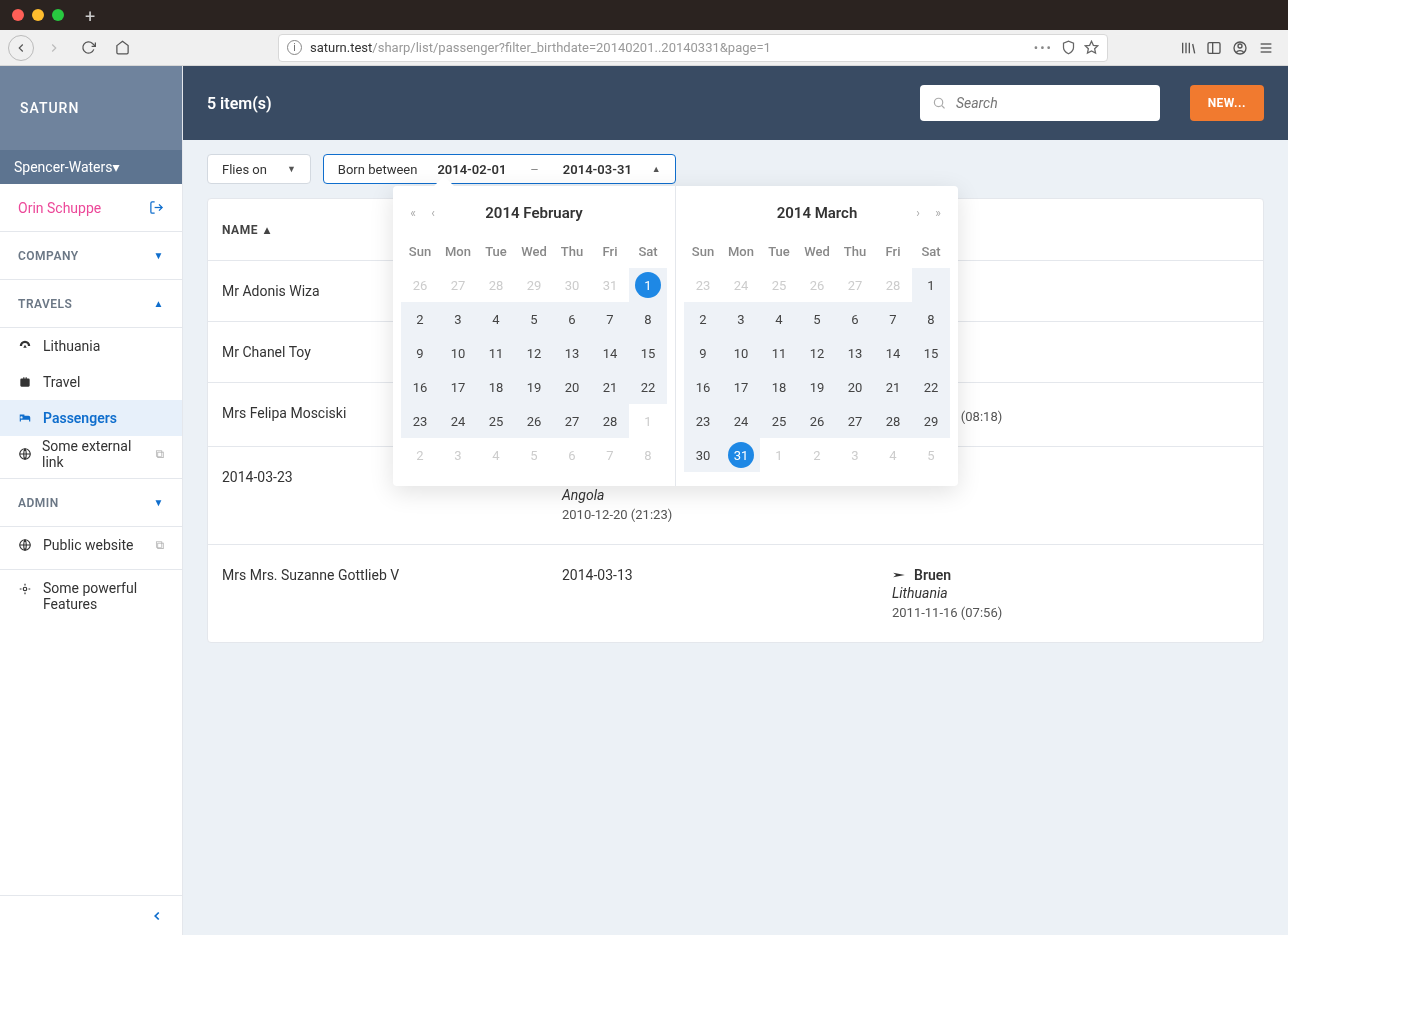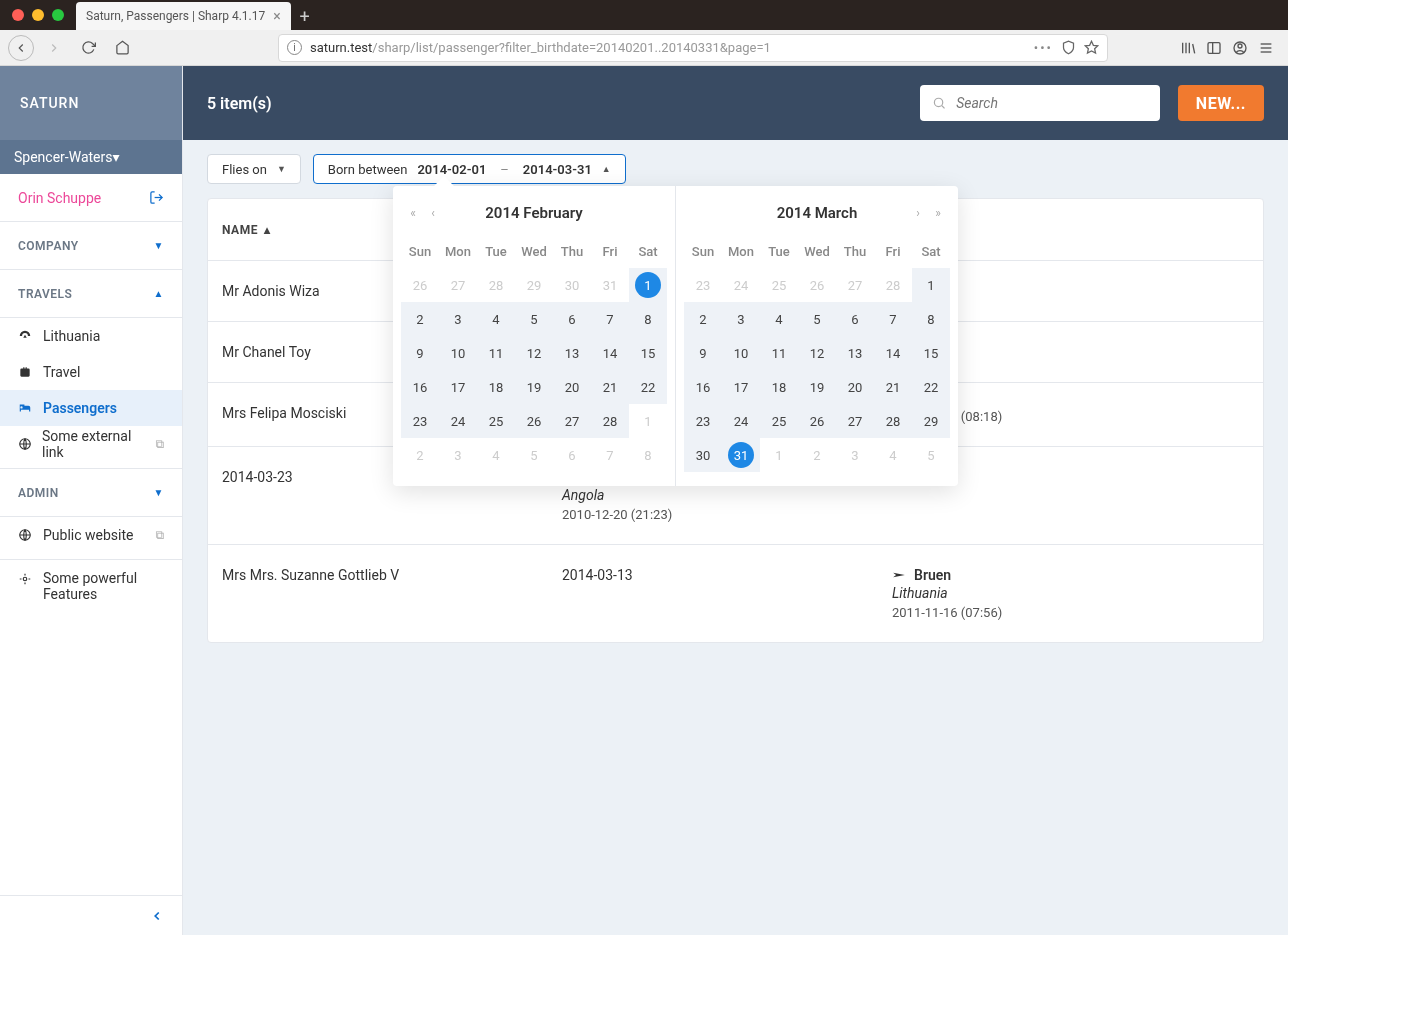--- a/index.html
+++ b/index.html
@@ -34,43 +34,43 @@
   .navbtn.dis{color:#bbb}
   .navbtn.circ{border:1px solid #bbb;border-radius:50%;width:26px;height:26px}
   .url{flex:1;height:28px;background:#fff;border:1px solid #d8d8d8;border-radius:4px;display:flex;align-items:center;padding:0 8px;font-size:13px;color:#333;gap:8px}
   .url .info{width:15px;height:15px;border:1px solid #888;border-radius:50%;font-size:10px;display:flex;align-items:center;justify-content:center;color:#666}
   .url .dim{color:#999}
   .right-icons{display:flex;gap:10px;padding-right:6px;color:#555;font-size:15px;align-items:center}
   .spacer{width:60px}
   
   .app{flex:1;display:flex;overflow:hidden}
   .sidebar{width:183px;background:#fff;border-right:1px solid var(--border);display:flex;flex-direction:column;font-size:14px;position:relative}
-  .side-top{background:var(--sidebar);height:74px;display:flex;align-items:center;padding:12px 20px;color:#fff;font-weight:500;letter-spacing:1px}
+  .side-top{background:var(--sidebar);height:84px;display:flex;align-items:center;padding:12px 20px;color:#fff;font-weight:500;letter-spacing:1px}
   .side-block{background:var(--sidebar-dark);color:#fff;height:34px;display:flex;align-items:center;padding:0 14px;font-size:14px}
   .side-user{height:48px;display:flex;align-items:center;justify-content:space-between;padding:0 18px;color:#ec4899;border-bottom:1px solid var(--border)}
   .side-user svg{color:var(--accent)}
   .side-section{height:48px;display:flex;align-items:center;justify-content:space-between;padding:0 18px;color:#6b7785;font-weight:600;font-size:12px;letter-spacing:.5px;border-bottom:1px solid var(--border)}
   .side-section .caret{color:var(--accent);font-size:10px}
   .side-link{height:36px;display:flex;align-items:center;gap:10px;padding:0 18px;color:#333;font-size:14px}
   .side-link.active{background:#e7f0fa;color:var(--accent);font-weight:600}
   .side-link .ic{width:15px;text-align:center;color:inherit}
   .ext{color:#aaa;font-size:12px;margin-left:4px}
   .side-bottom-sep{border-top:1px solid var(--border);margin-top:6px}
   .collapse-bar{position:absolute;bottom:0;left:0;right:0;height:40px;border-top:1px solid var(--border);display:flex;align-items:center;justify-content:flex-end;padding-right:18px;color:var(--accent)}
   
   .main{flex:1;display:flex;flex-direction:column;background:var(--content-bg)}
   .page-header{height:74px;background:var(--header);display:flex;align-items:center;padding:0 24px;color:#fff;justify-content:space-between}
   .page-header h1{font-size:16px;font-weight:600;margin:0}
-  .header-right{display:flex;gap:18px;align-items:center}
+  .header-right{display:flex;gap:30px;align-items:center}
   .search{width:240px;height:36px;background:#fff;border-radius:4px;display:flex;align-items:center;padding:0 12px;gap:8px}
   .search svg{color:#aaa}
   .search input{border:none;outline:none;font-size:14px;font-style:italic;color:#888;width:100%}
-  .newbtn{background:var(--orange);color:#fff;height:36px;padding:0 18px;border-radius:4px;font-weight:700;font-size:16px;display:flex;align-items:center;letter-spacing:.5px}
+  .newbtn{background:var(--orange);color:#fff;height:36px;padding:0 18px;border-radius:4px;font-weight:700;font-size:12px;display:flex;align-items:center;letter-spacing:.5px}
   .filters{padding:14px 24px;display:flex;gap:12px;position:relative}
-  .chip{background:#fff;border:1px solid #d3d9e0;border-radius:4px;height:30px;display:flex;align-items:center;padding:0 14px;font-size:13px;color:#333;gap:10px}
+  .chip{background:#fff;border:1px solid #d3d9e0;border-radius:4px;height:30px;display:flex;align-items:center;padding:0 14px;font-size:13px;color:#333;gap:20px}
   .chip.active{border-color:var(--accent)}
   .chip b{font-weight:600}
   .chip .sep{color:#888;padding:0 4px}
   .chip .caret{font-size:9px;color:#555}
   .card{margin:0 24px 24px;background:#fff;border:1px solid var(--border);border-radius:4px}
   .thead{display:flex;height:62px;align-items:center;padding:0 14px;border-bottom:1px solid var(--border)}
   .thead .col-name{font-size:12px;font-weight:700;color:#444;letter-spacing:.5px;display:flex;gap:6px;align-items:center}
   .row{display:grid;grid-template-columns:340px 330px 1fr;padding:22px 14px;border-bottom:1px solid var(--border);font-size:14px;color:#333}
   .row:last-child{border-bottom:none}
   .flight{}
@@ -102,24 +102,20 @@
 <body>
 
 <div class="window">
 
   <div class="tabbar">
     <div class="traffic">
       <span class="t-red"></span>
       <span class="t-yel"></span>
       <span class="t-grn"></span>
     </div>
-    <div class="tab">
-      <span>Saturn, Passengers | Sharp 4.1.17</span>
-      <span class="x">×</span>
-    </div>
     <div class="newtab">+</div>
   </div>
 
   <div class="addrbar">
     <div class="navbtn circ">
       <svg width="14" height="14" viewBox="0 0 24 24" fill="none" stroke="currentColor" stroke-width="2">
           <path d="M15 18l-6-6 6-6"></path>
         </svg>
     </div>
     <div class="navbtn dis">

